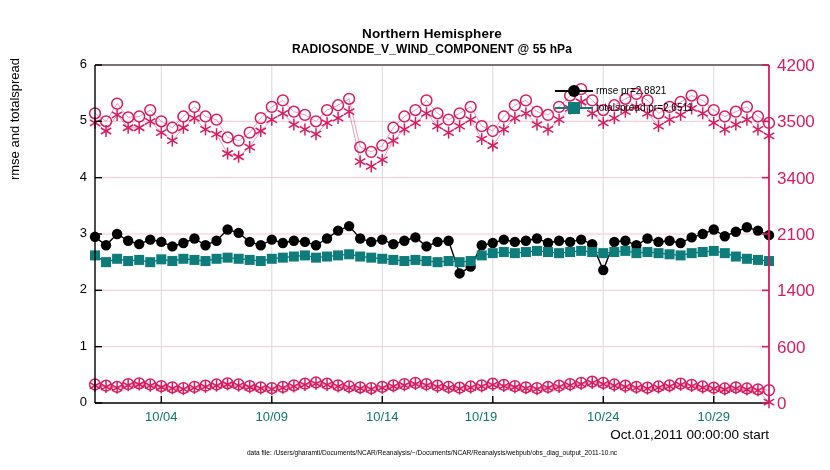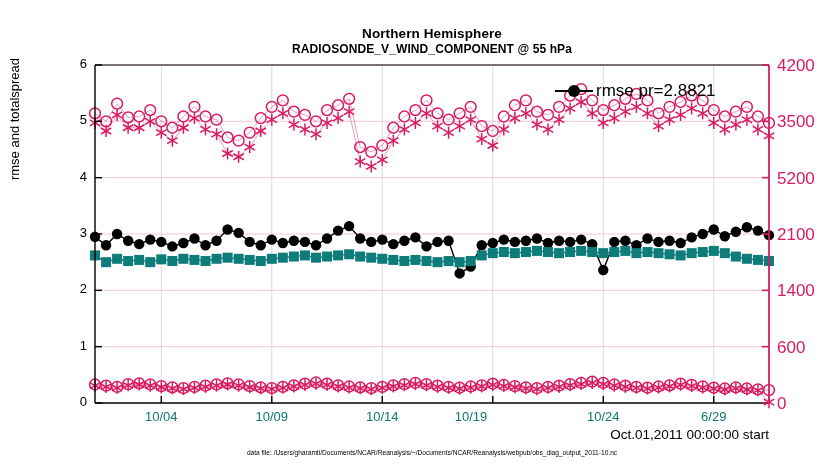--- a/index.html
+++ b/index.html
@@ -152,21 +152,21 @@
     border-radius: 50%;
     background: #000000;
   }
   .legend-sample .lmark-sq {
     position: absolute;
     left: 13px; top: 1px;
     width: 12px; height: 12px;
     background: #0E7C7B;
   }
   .legend-text {
-    font-size: 17px;
+    font-size: 10px;
     color: #000000;
     white-space: nowrap;
     padding-left: 3px;
   }
 </style>
 </head>
 <body>
 
 <div id="figure">
 
@@ -852,39 +852,46 @@
       <div class="ytick-left" style="left: 40px; top: 225px;">3</div>
       <div class="ytick-left" style="left: 40px; top: 168.667px;">4</div>
       <div class="ytick-left" style="left: 40px; top: 112.333px;">5</div>
       <div class="ytick-left" style="left: 40px; top: 56px;">6</div>
     </div>
   <div id="ytick-right-group">
       <div class="ytick-right" style="left: 760px; top: 394px;">0</div>
       <div class="ytick-right" style="left: 760px; top: 337.667px;">600</div>
       <div class="ytick-right" style="left: 760px; top: 281.333px;">1400</div>
       <div class="ytick-right" style="left: 760px; top: 225px;">2100</div>
-      <div class="ytick-right" style="left: 760px; top: 168.667px;">5200</div>
+      <div class="ytick-right" style="left: 760px; top: 168.667px;">3400</div>
       <div class="ytick-right" style="left: 760px; top: 112.333px;">3500</div>
       <div class="ytick-right" style="left: 760px; top: 56px;">4200</div>
     </div>
   <div id="xtick-group">
       <div class="xtick" style="left: 114.295px; top: 409px;">10/04</div>
       <div class="xtick" style="left: 224.787px; top: 409px;">10/09</div>
       <div class="xtick" style="left: 335.279px; top: 409px;">10/14</div>
-      <div class="xtick" style="left: 424px; top: 409px;">10/19</div>
+      <div class="xtick" style="left: 434px; top: 409px;">10/19</div>
       <div class="xtick" style="left: 556.262px; top: 409px;">10/24</div>
-      <div class="xtick" style="left: 666.754px; top: 409px;">6/29</div>
+      <div class="xtick" style="left: 666.754px; top: 409px;">10/29</div>
     </div>
 
   <div class="xlabel">Oct.01,2011 00:00:00 start</div>
   <div class="footnote">data file: /Users/gharamti/Documents/NCAR/Reanalysis/~/Documents/NCAR/Reanalysis/webpub/obs_diag_output_2011-10.nc</div>
 
   <div class="legend">
     <div class="legend-row r0">
       <span class="legend-sample">
         <span class="lseg" style="background:#000000"></span>
         <span class="lmark-dot"></span>
       </span>
       <span class="legend-text">rmse pr=2.8821</span>
     </div>
+    <div class="legend-row r1">
+      <span class="legend-sample">
+        <span class="lseg" style="background:#0E7C7B"></span>
+        <span class="lmark-sq"></span>
+      </span>
+      <span class="legend-text">totalspread pr=2.6511</span>
+    </div>
   </div>
 
 </div>
 
 </body></html>

